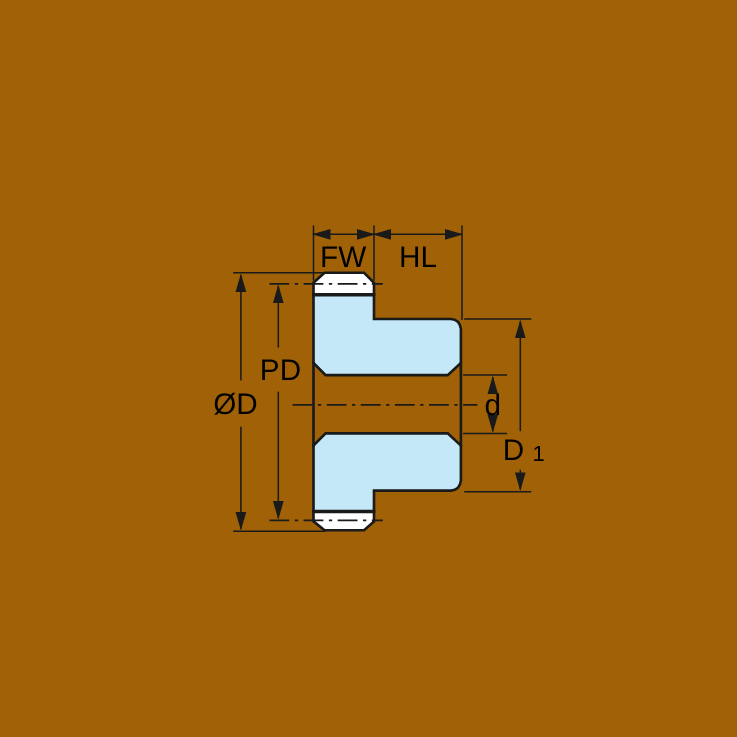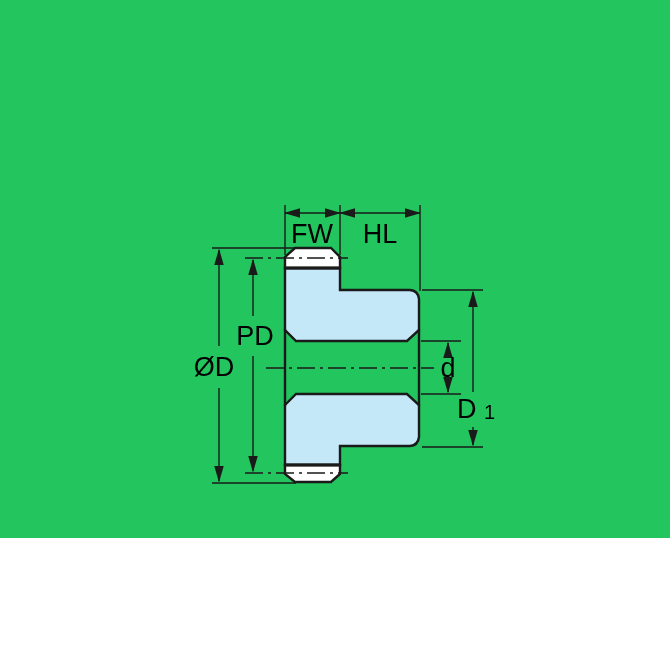--- a/index.html
+++ b/index.html
@@ -6,22 +6,22 @@
     margin: 0;
     padding: 0;
     background: #ffffff;
     width: 670px;
     height: 670px;
     overflow: hidden;
   }
   .stage {
     position: relative;
     width: 670px;
-    height: 538px;
-    background: #22c55e;
+    height: 670px;
+    background: #a16207;
   }
   svg { display: block; }
 
   
   .outline       { stroke: #1a1a1a; stroke-width: 2.4; stroke-linejoin: miter; }
   .outline-thick { stroke: #1a1a1a; stroke-width: 3.2; stroke-linecap: butt; }
   .fill-white    { fill: #ffffff; }
 
   
   .dim { stroke: #1a1a1a; stroke-width: 1.4; fill: none; }

